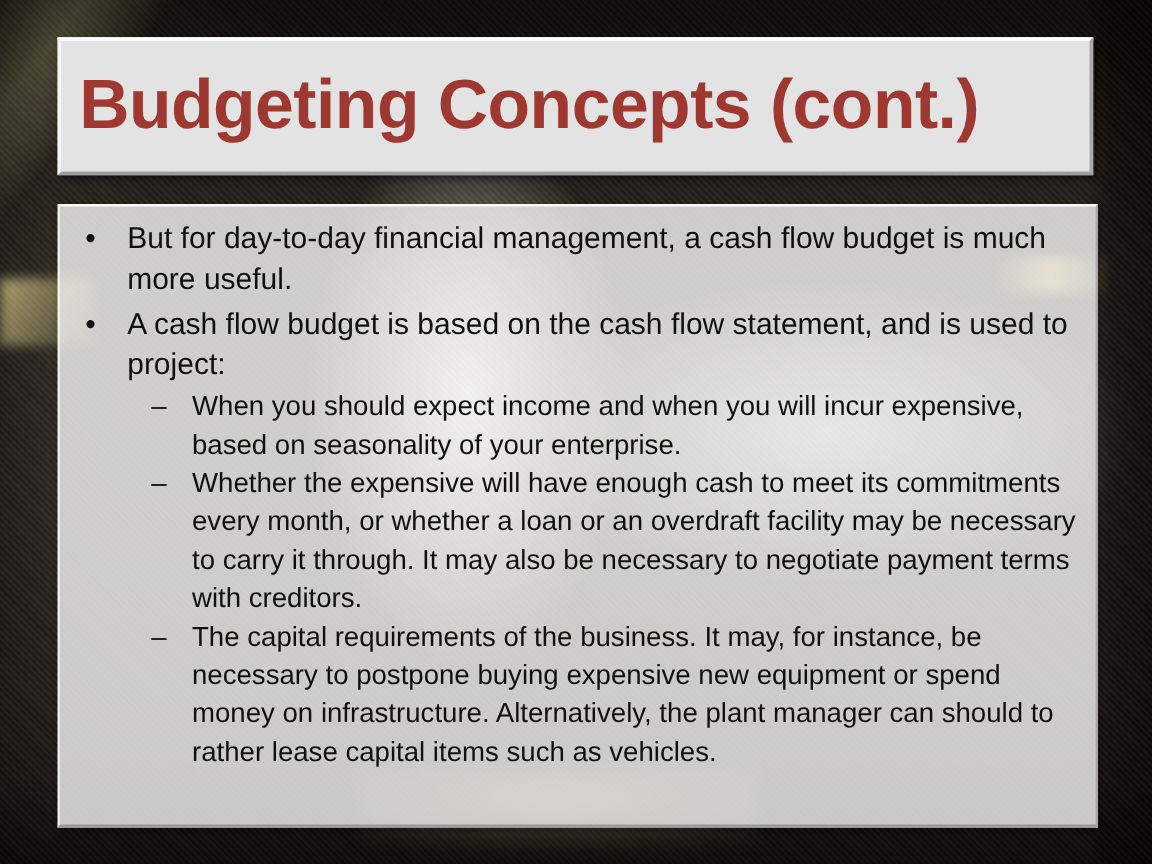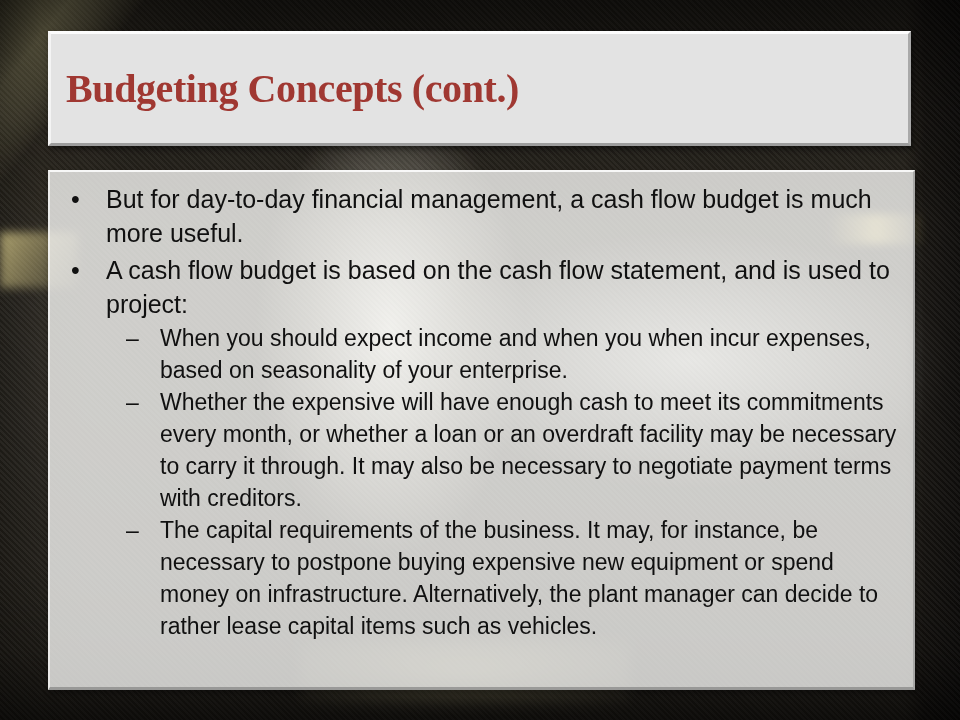--- a/index.html
+++ b/index.html
@@ -100,22 +100,22 @@
     border-right: 3px solid #a9a9a9;
     border-bottom: 3px solid #9d9d9d;
     box-shadow: 2px 3px 5px rgba(0,0,0,0.45);
     display: flex;
     align-items: center;
   }
   .title-text {
     margin: 0;
     padding: 0 0 0 15px;
     color: #a03832;
-    font-family: Liberation Serif, serif;
-    font-size: 40px;
+    font-family: Liberation Sans, sans-serif;
+    font-size: 58px;
     font-weight: bold;
     letter-spacing: -0.4px;
     line-height: 1.05;
     white-space: nowrap;
   }
 
   
   .content-box {
     position: absolute;
     left: 48px;
@@ -209,31 +209,31 @@
       </li>
 
       <li class="lvl1">
         <span class="marker">•</span>
         <span>A cash flow budget is based on the cash flow statement, and is used to project:</span>
 
         <ul class="sub-list lvl2-wrap">
 
           <li class="lvl2">
             <span class="marker">–</span>
-            <span>When you should expect income and when you when incur expenses, based on seasonality of your enterprise.</span>
+            <span>When you should expect income and when you will incur expensive, based on seasonality of your enterprise.</span>
           </li>
 
           <li class="lvl2">
             <span class="marker">–</span>
             <span>Whether the expensive will have enough cash to meet its commitments every month, or whether a loan or an overdraft facility may be necessary to carry it through. It may also be necessary to negotiate payment terms with creditors.</span>
           </li>
 
           <li class="lvl2">
             <span class="marker">–</span>
-            <span>The capital requirements of the business. It may, for instance, be necessary to postpone buying expensive new equipment or spend money on infrastructure. Alternatively, the plant manager can decide to rather lease capital items such as vehicles.</span>
+            <span>The capital requirements of the business. It may, for instance, be necessary to postpone buying expensive new equipment or spend money on infrastructure. Alternatively, the plant manager can should to rather lease capital items such as vehicles.</span>
           </li>
 
         </ul>
       </li>
 
     </ul>
   </div>
 
 </div>
 

